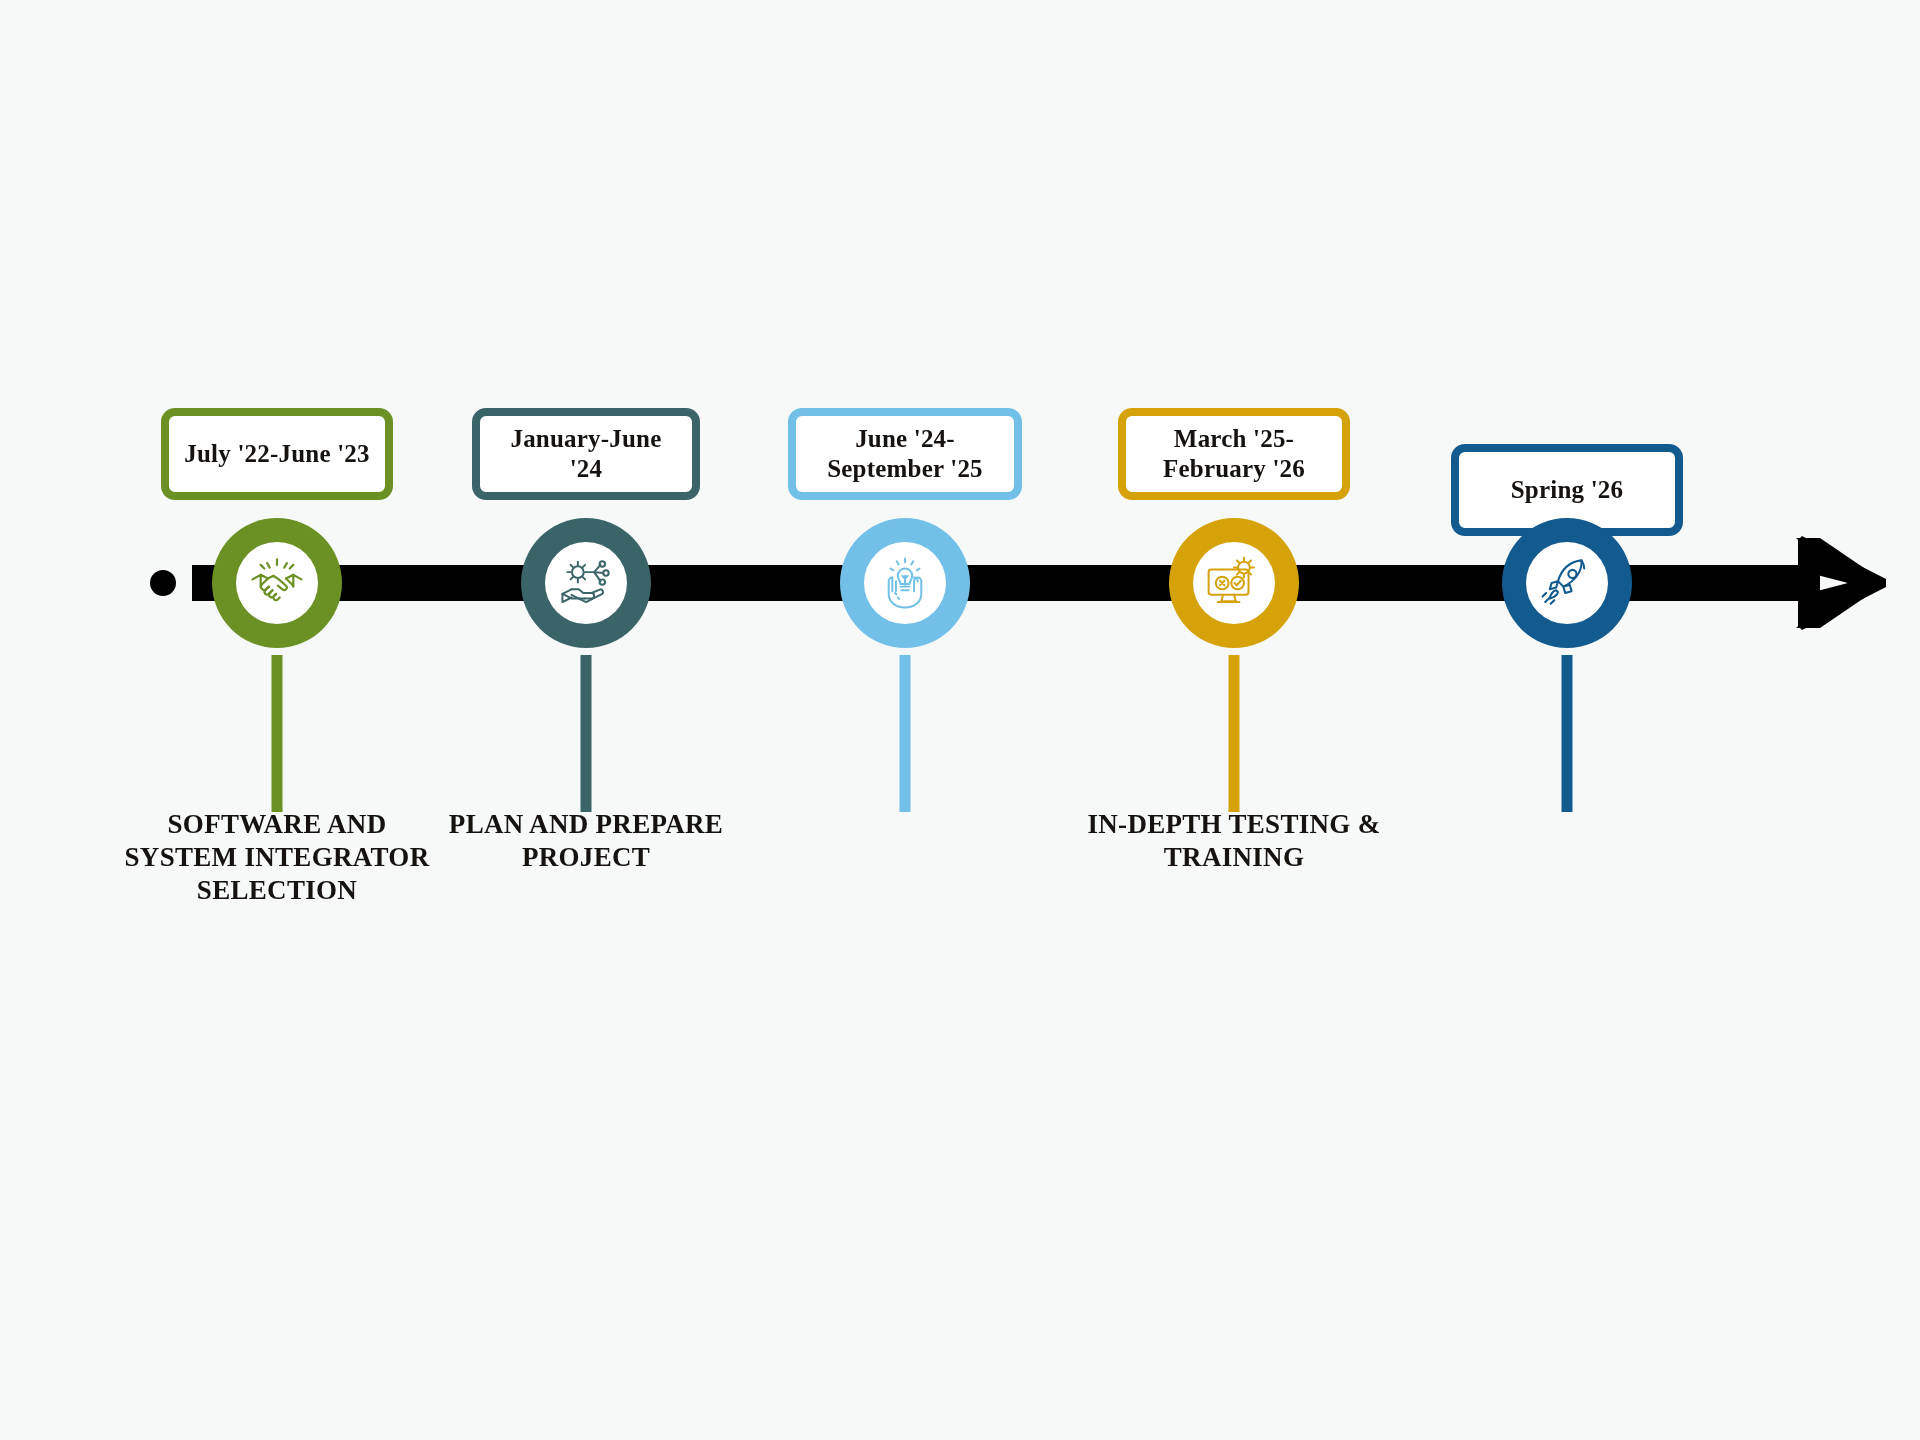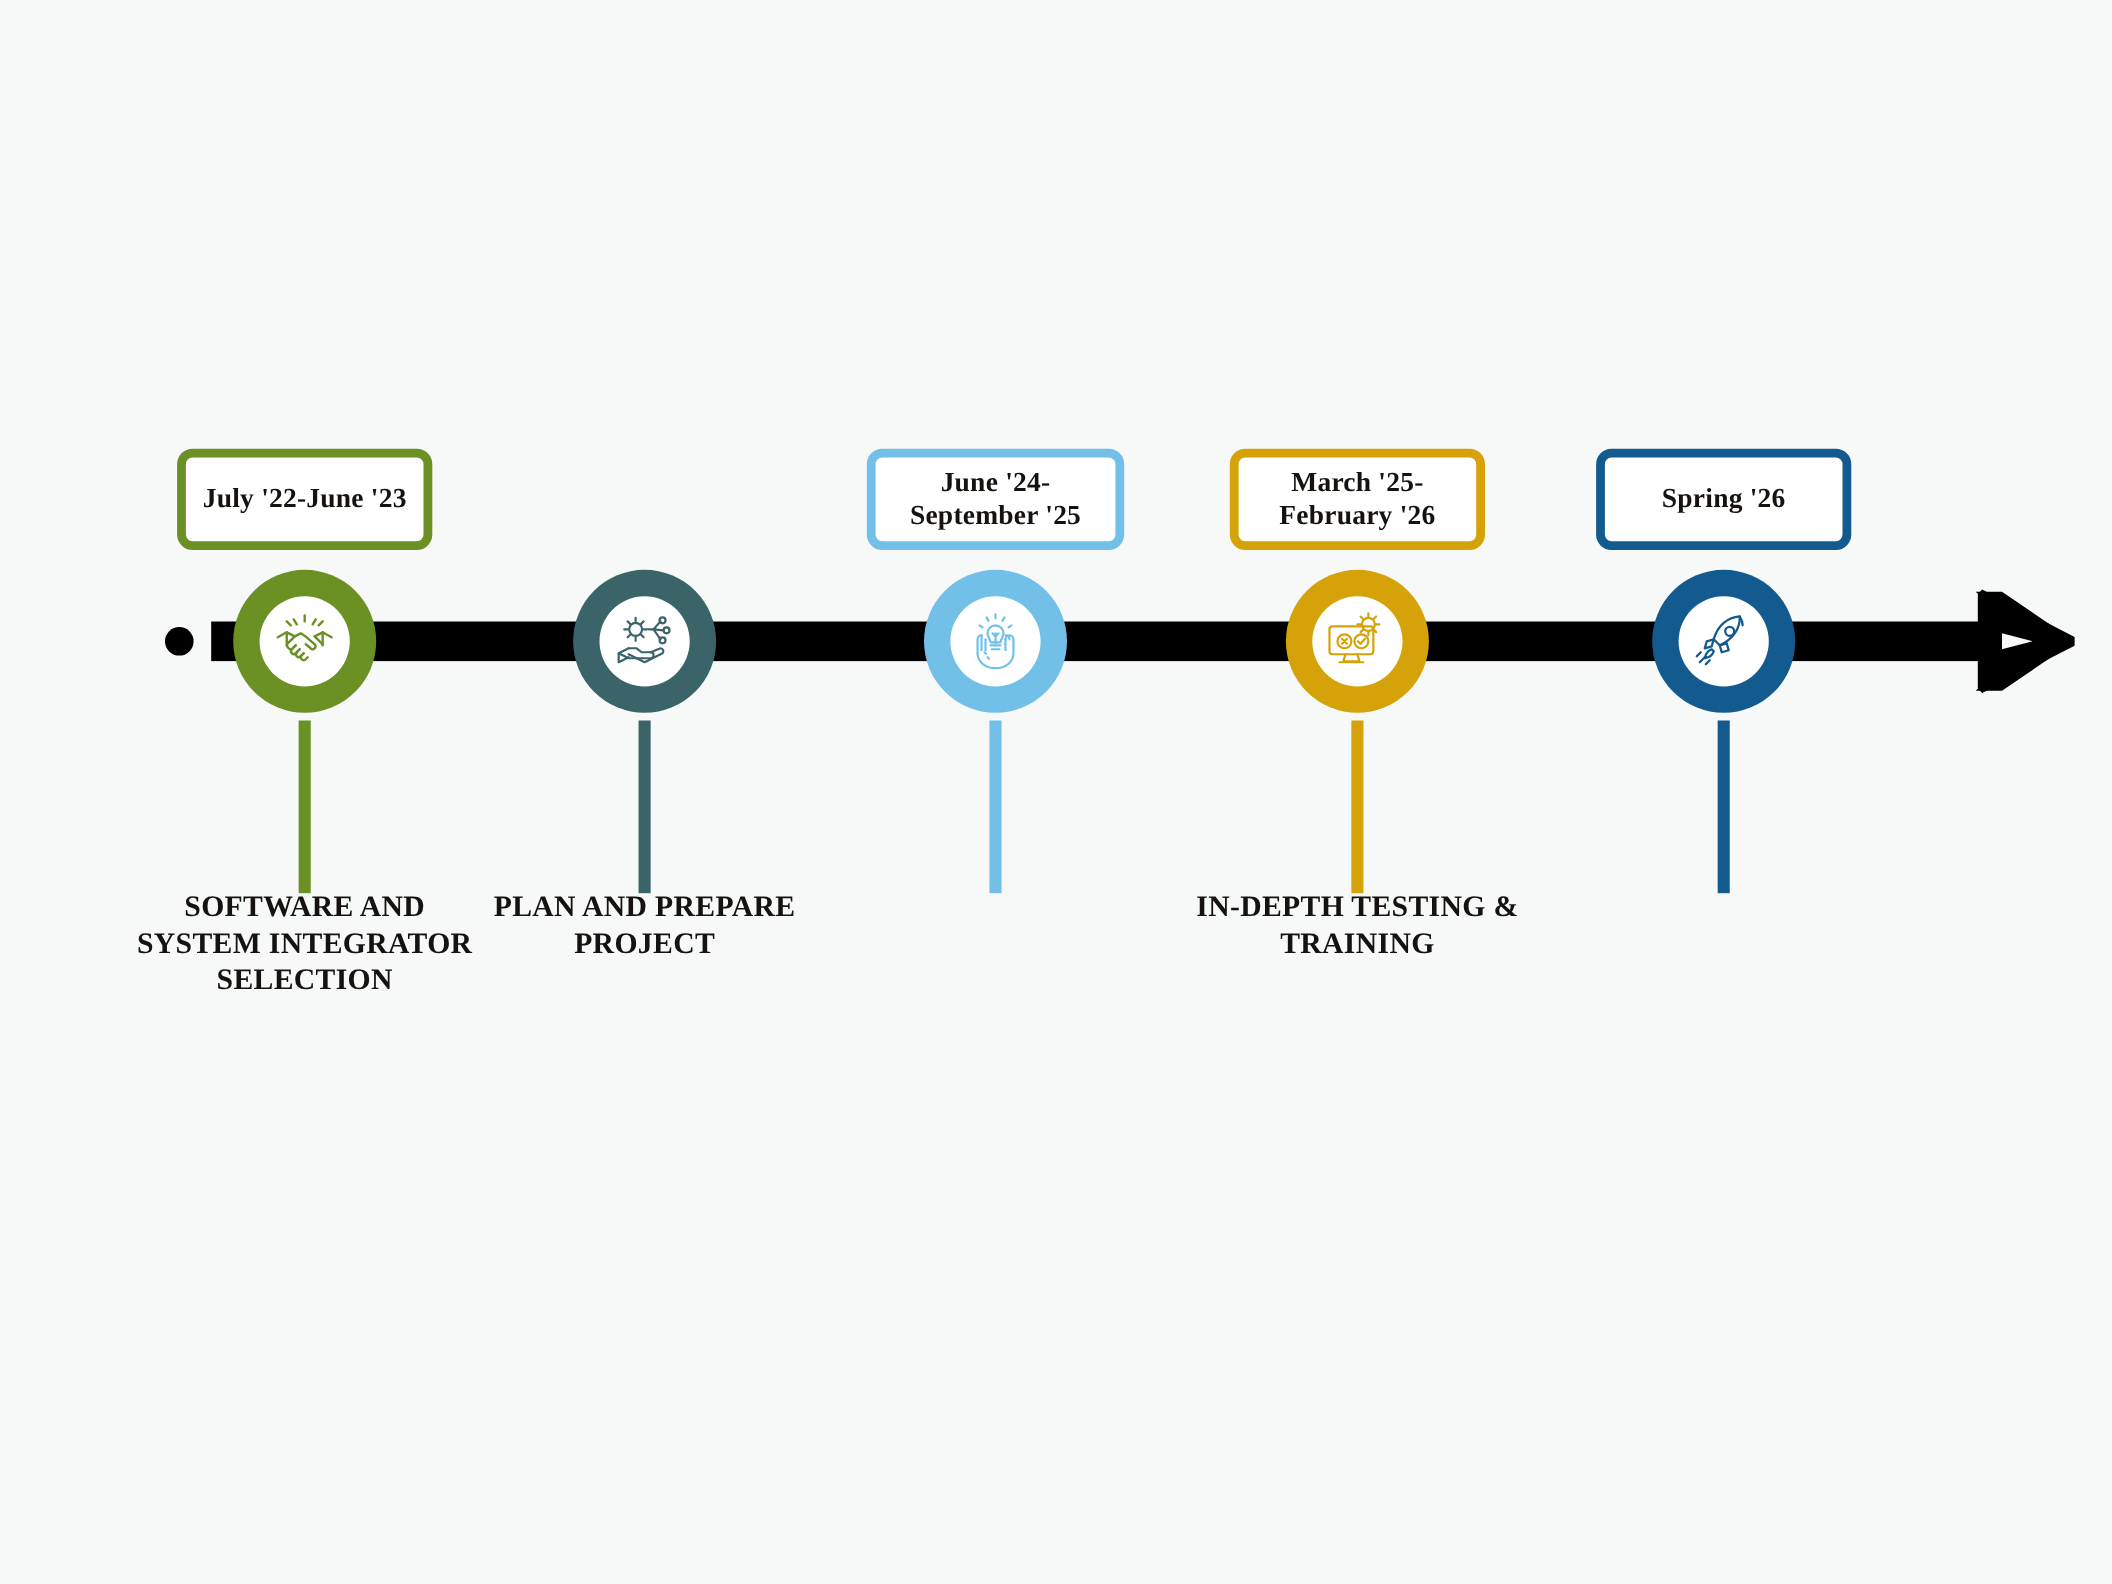--- a/index.html
+++ b/index.html
@@ -182,20 +182,23 @@
       <path d="M22 27 l6-3 6 4 8 7 a3 3 0 0 1 0 4 a3 3 0 0 1 -4 0 l-5-4"></path>
       <path d="M14 23 v13"></path>
               <path d="M50 23 v13"></path>
     </svg>
           </div>
         </div>
         <div class="stem" style="background: rgb(107, 144, 35);"></div>
         <div class="caption">SOFTWARE AND SYSTEM INTEGRATOR SELECTION</div>
       </div>
       <div class="milestone" style="left: 586px;">
+        <div class="date-box w-mid" style="border-color: rgb(58, 100, 103);">
+          <span>January-June '24</span>
+        </div>
         <div class="node" style="background: rgb(58, 100, 103);">
           <div class="node-inner">
     <svg viewBox="0 0 64 64" fill="none" stroke="#3a6467" stroke-width="2.2" stroke-linecap="round" stroke-linejoin="round">
       <circle cx="23" cy="20" r="6.5"></circle>
       <path d="M23 8.5 v3.5 M23 28 v3.5 M11.5 20 h3.5 M31 20 h3.5
                M15 12 l2.5 2.5 M28.5 25.5 L31 28 M31 12 l-2.5 2.5 M17.5 25.5 L15 28"></path>
       <circle cx="50" cy="11" r="3"></circle>
       <circle cx="54" cy="21" r="3"></circle>
       <circle cx="50" cy="31" r="3"></circle>
       <path d="M36 20 h5 M41 20 l7-8 M41 20 l10 1 M41 20 l7 10"></path>
@@ -252,21 +255,21 @@
       <path d="M43 4 v3.5 M43 22.5 V26 M32 15 h3.5 M50.5 15 H54
                M35.2 7.2 l2.5 2.5 M48.3 20.3 l2.5 2.5
                M50.8 7.2 l-2.5 2.5 M37.7 20.3 l-2.5 2.5"></path>
     </svg>
           </div>
         </div>
         <div class="stem" style="background: rgb(214, 162, 9);"></div>
         <div class="caption">IN-DEPTH TESTING &amp; TRAINING</div>
       </div>
       <div class="milestone" style="left: 1567px;">
-        <div class="date-box w-slim" style="border-color: rgb(19, 91, 142);">
+        <div class="date-box w-slim" style="border-color: rgb(19, 91, 142); margin-top: 36px;">
           <span>Spring '26</span>
         </div>
         <div class="node" style="background: rgb(19, 91, 142);">
           <div class="node-inner">
     <svg viewBox="0 0 64 64" fill="none" stroke="#135b8e" stroke-width="2.3" stroke-linecap="round" stroke-linejoin="round">
       <path d="M28 36 L22 30 c4-14 14-22 26-23 c1 12-7 23-20 29z"></path>
       <circle cx="38" cy="22" r="4.5"></circle>
       <path d="M22 30 l-7 2 -2 7 7-2z"></path>
       <path d="M28 36 l2 7 7-2 -2-7z"></path>
       <path d="M20 40 c-4 1-6 4-7 9 5-1 8-3 9-7z"></path>

